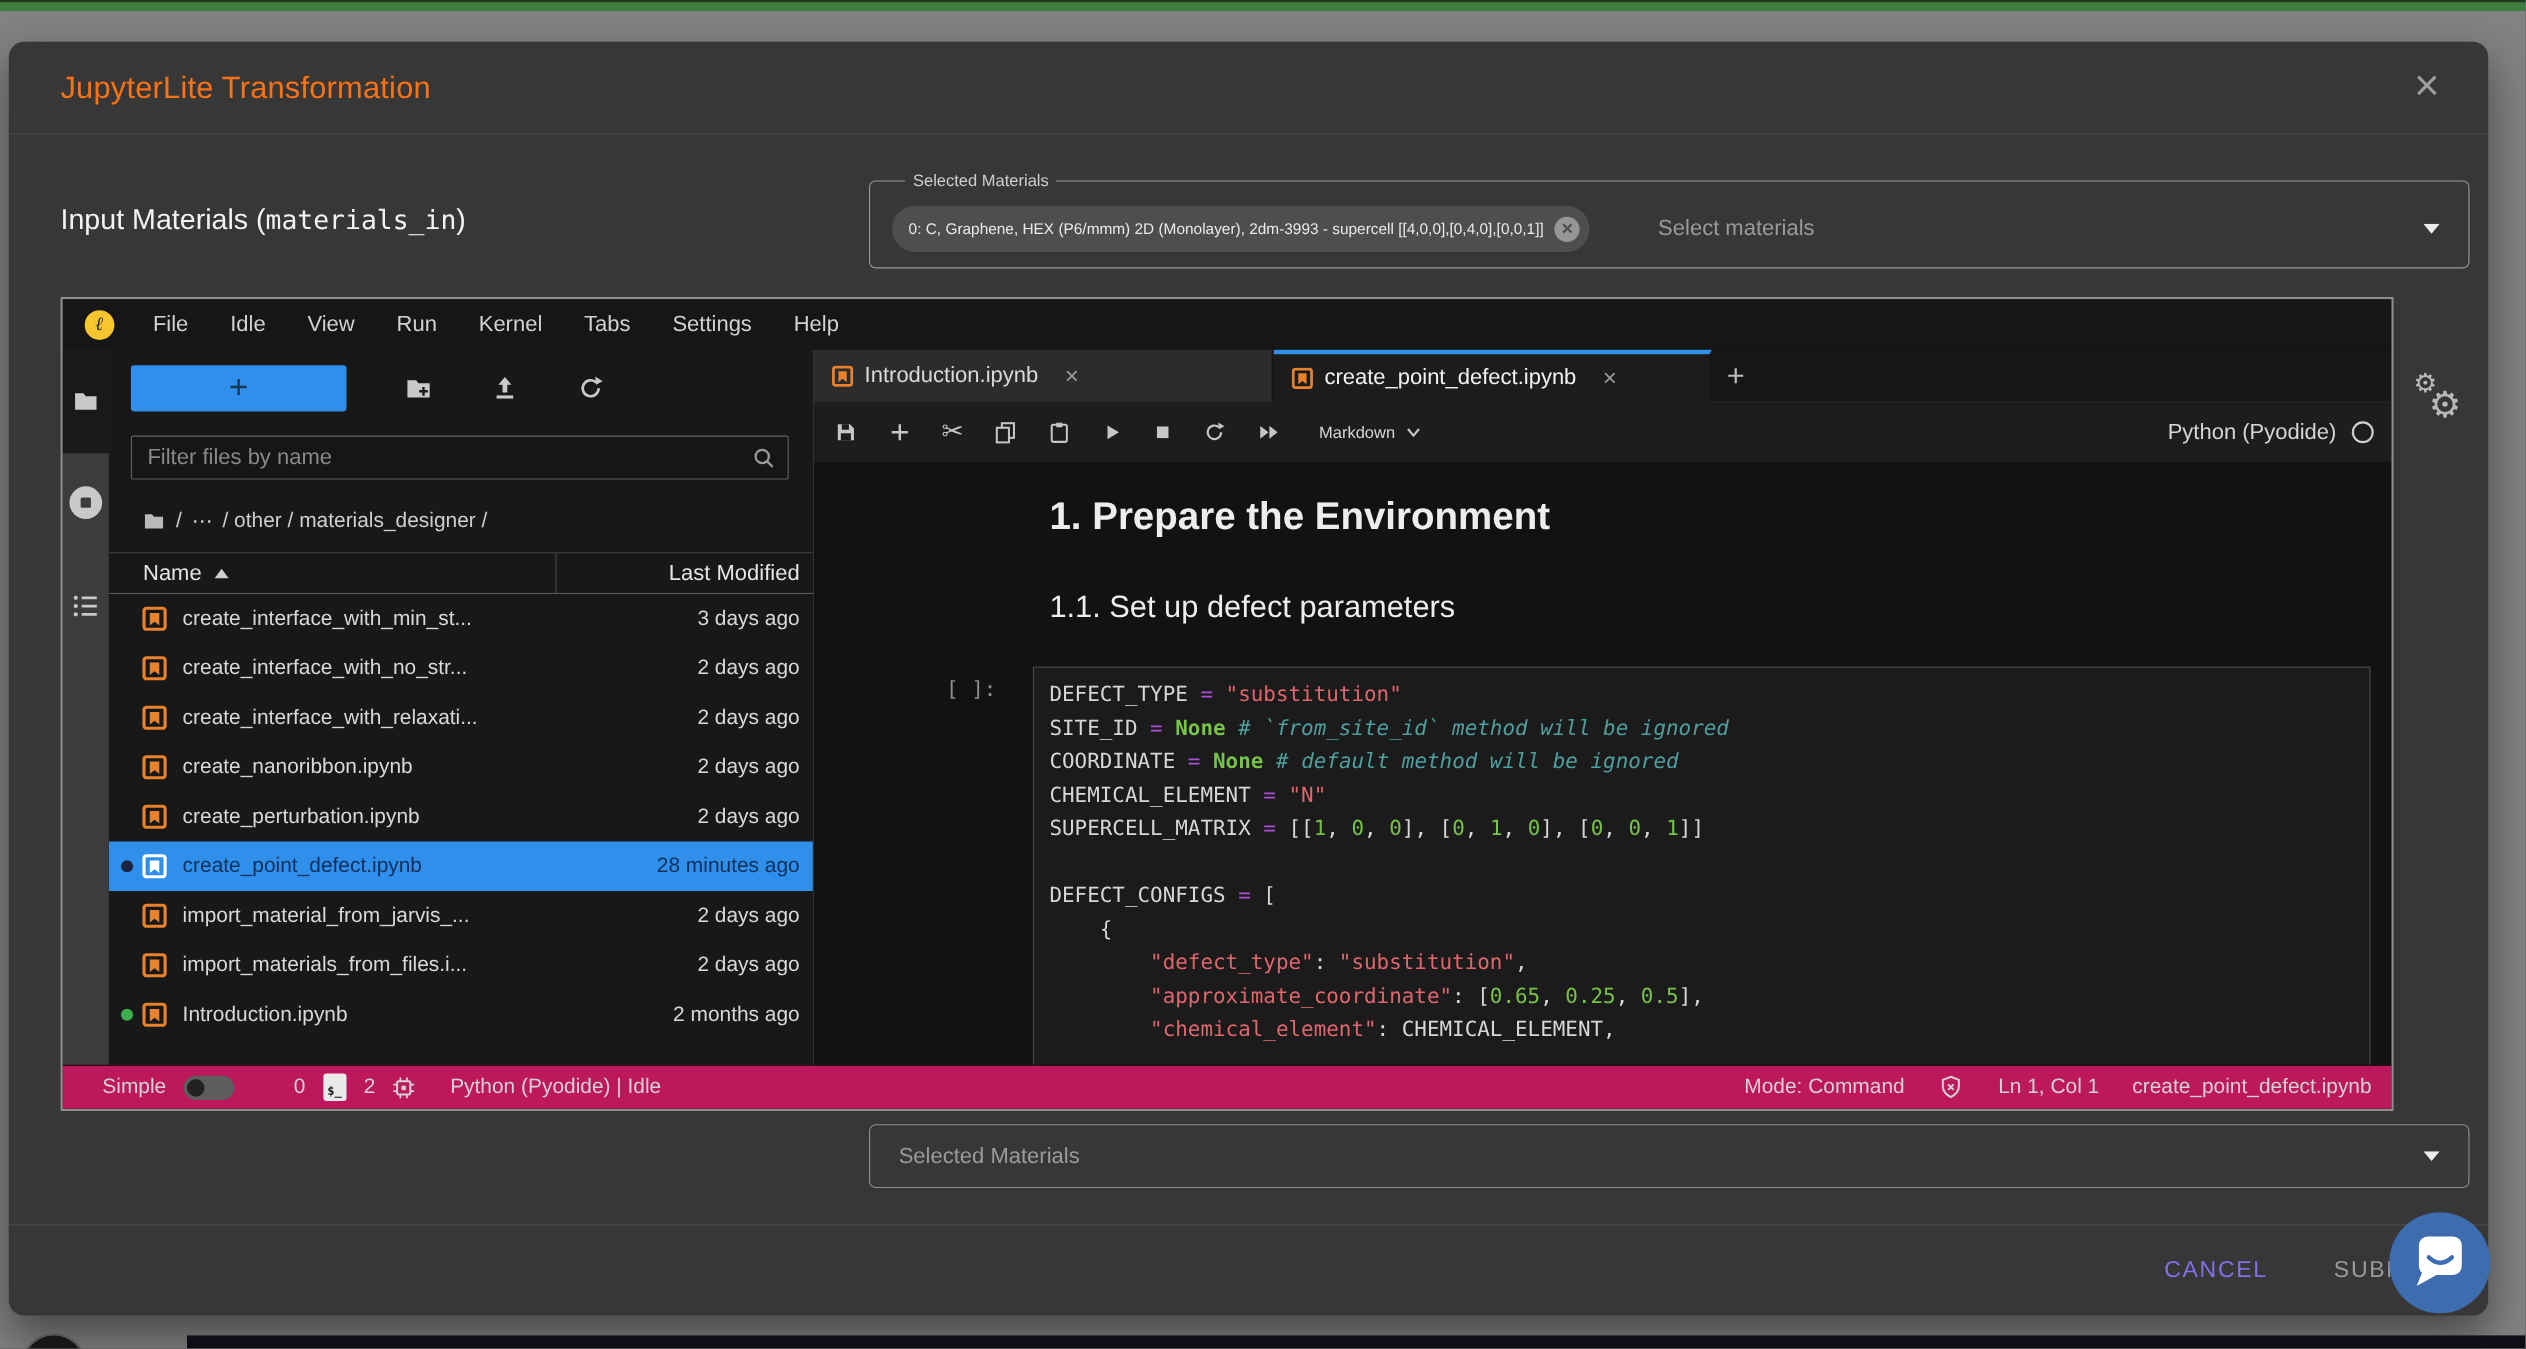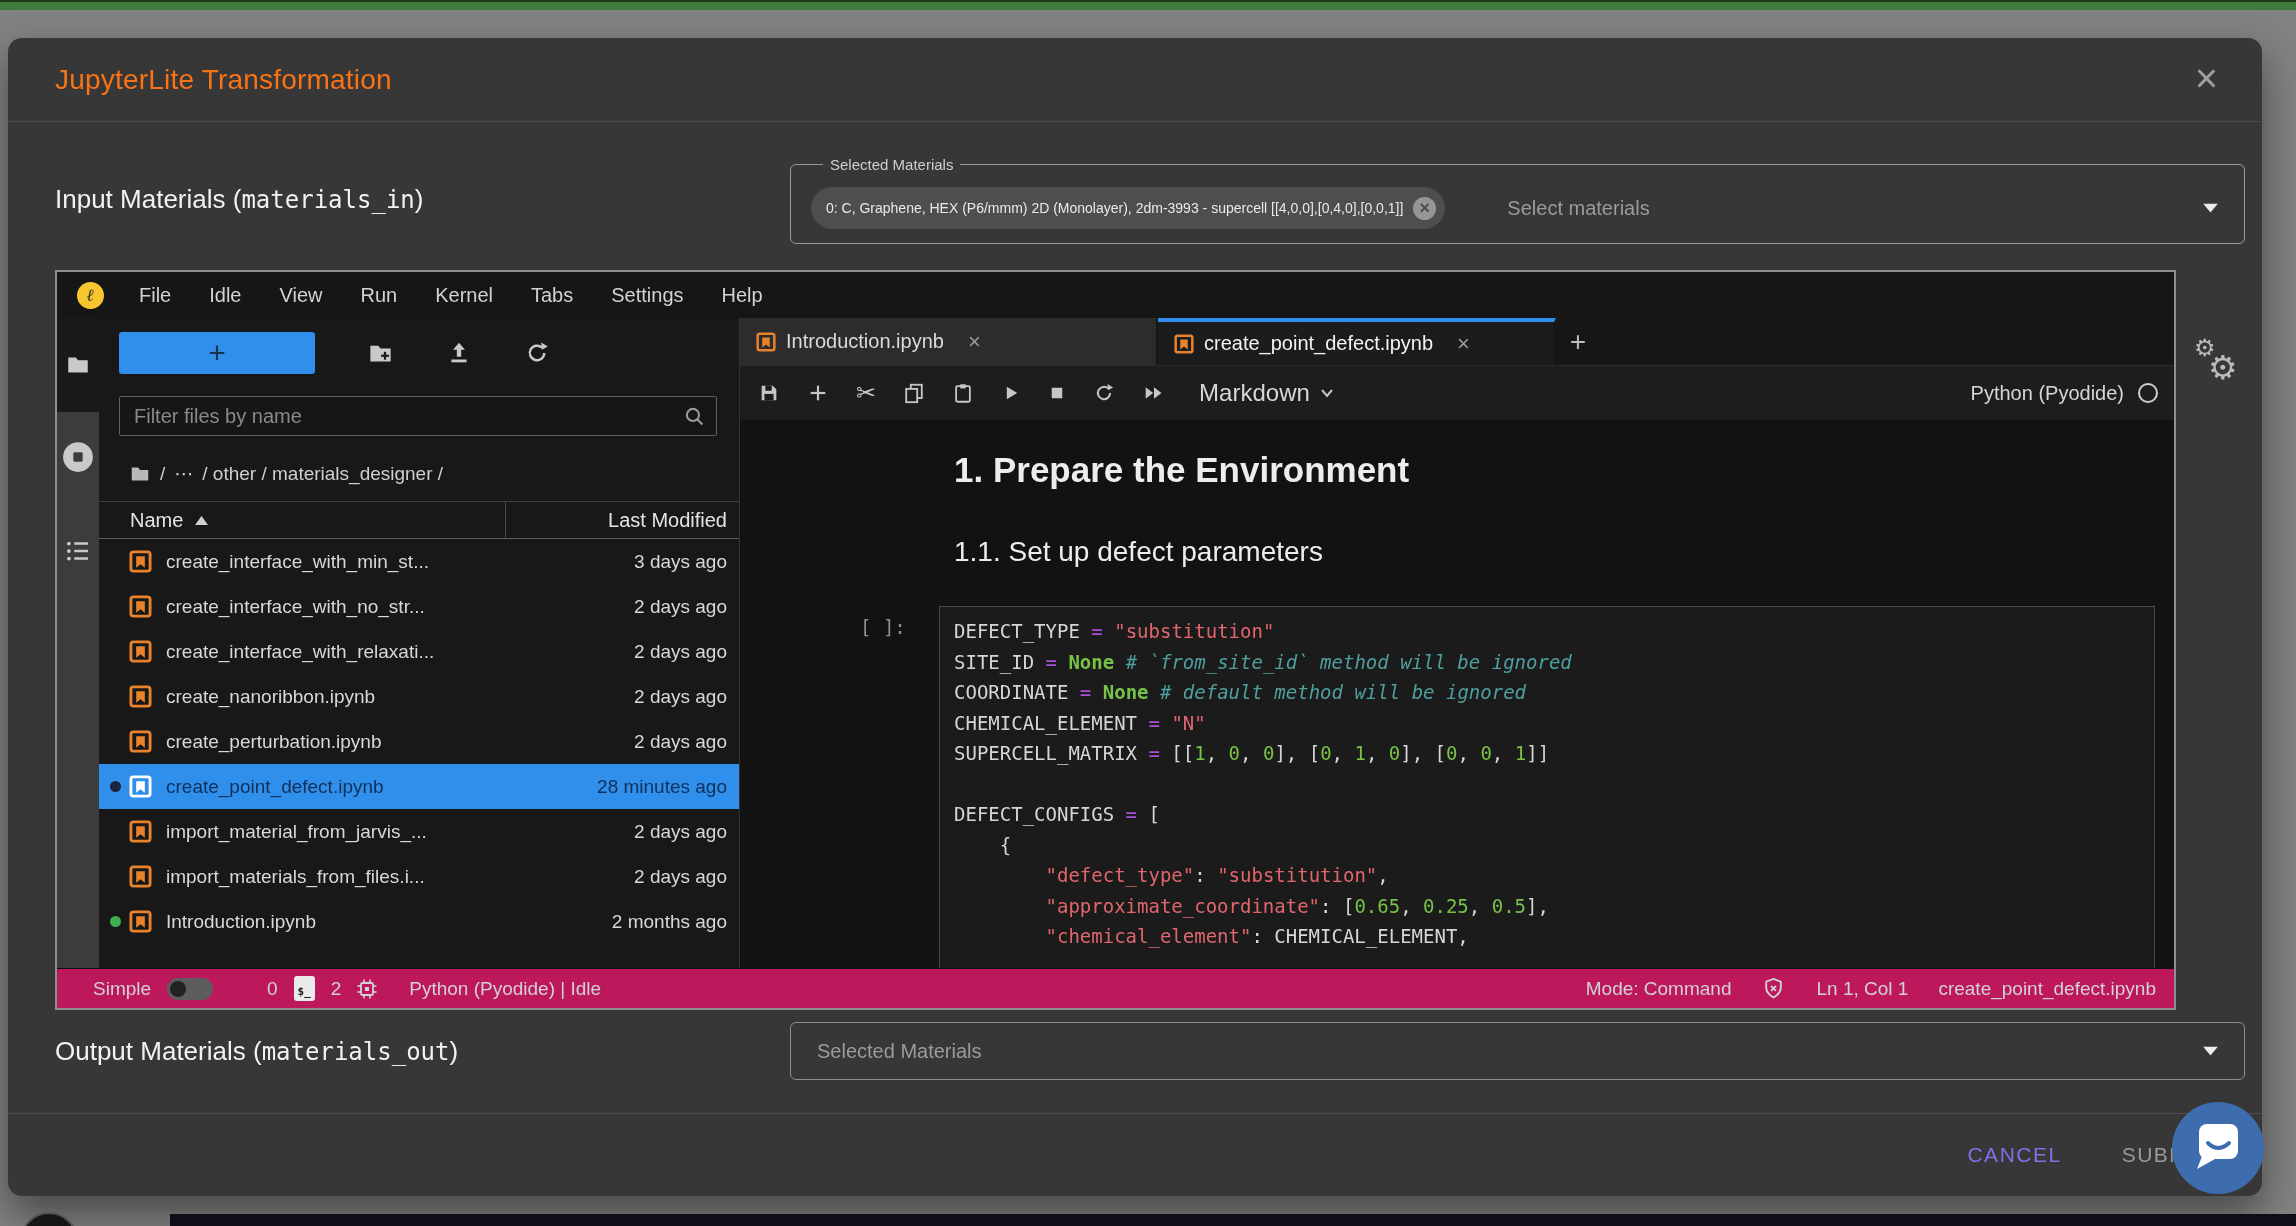--- a/index.html
+++ b/index.html
@@ -83,21 +83,21 @@
   .tab { display:flex; align-items:center; gap:10px; padding:0 16px; background:#2c2c2c; border-right:2px solid #161616;
          cursor:pointer; min-width:0; }
   .tab .tab-label { font-size:20px; color:#dadada; white-space:nowrap; }
   .tab.active { background:#1c1c1c; border-top:4px solid var(--accent,#2f8fea); }
   .tab.active .tab-label { color:#f2f2f2; }
   .tab-close { color:#9a9a9a; font-size:22px; margin-left:14px; cursor:pointer; }
   .tab-add { width:44px; display:flex; align-items:center; justify-content:center; color:#bdbdbd; font-size:28px; cursor:pointer; }
 
   .nbtoolbar { height:54px; background:#1d1d1d; display:flex; align-items:center; padding:0 16px 0 18px; gap:27px; flex:0 0 auto; }
   .nbt-icon { display:flex; align-items:center; cursor:pointer; color:#c6c6c6; font-size:22px; }
-  .celltype { display:flex; align-items:center; gap:10px; font-size:24px; color:#d6d6d6; cursor:pointer; margin-left:6px; }
+  .celltype { display:flex; align-items:center; gap:10px; font-size:15px; color:#d6d6d6; cursor:pointer; margin-left:6px; }
   .kernel-group { margin-left:auto; display:flex; align-items:center; gap:14px; }
   .kernel-name { font-size:20px; color:#d6d6d6; cursor:pointer; }
   .kernel-circle { width:20px; height:20px; border:2px solid #cfcfcf; border-radius:50%; }
 
   .nb-content { flex:1 1 auto; position:relative; background:#121212; overflow:hidden; }
   .nb-h1 { position:absolute; left:214px; top:30px; font-size:35px; font-weight:700; color:#ededed; }
   .nb-h2 { position:absolute; left:214px; top:116px; font-size:28px; font-weight:400; color:#ededed; }
   .cell-prompt { position:absolute; left:120px; top:196px; font-family:"DejaVu Sans Mono", monospace; font-size:19px; color:#8e8e8e; }
   .code-cell { position:absolute; left:199px; top:186px; width:1216px; height:500px; background:#1b1b1b; border:1px solid #484848; }
   .code-area { padding:9px 14px; font-family:"DejaVu Sans Mono", monospace; font-size:19px; line-height:30.5px; }
@@ -499,21 +499,20 @@
           <span>create_point_defect.ipynb</span>
         </span>
       </div>
     </div>
 
     <div class="widget-gears">
       <span class="g1">⚙</span>
       <span class="g2">⚙</span>
     </div>
 
-    <div class="section-label output-label"><span>Output Materials (</span><span class="mono">materials_out</span><span>)</span></div>
 
     <div class="out-select">
       <span class="out-placeholder">Selected Materials</span>
       <span class="dd-arrow">
         <svg width="15" height="9" viewBox="0 0 15 9">
             <polygon points="0,0 15,0 7.5,9" fill="#ececec"></polygon>
           </svg>
       </span>
     </div>
 

